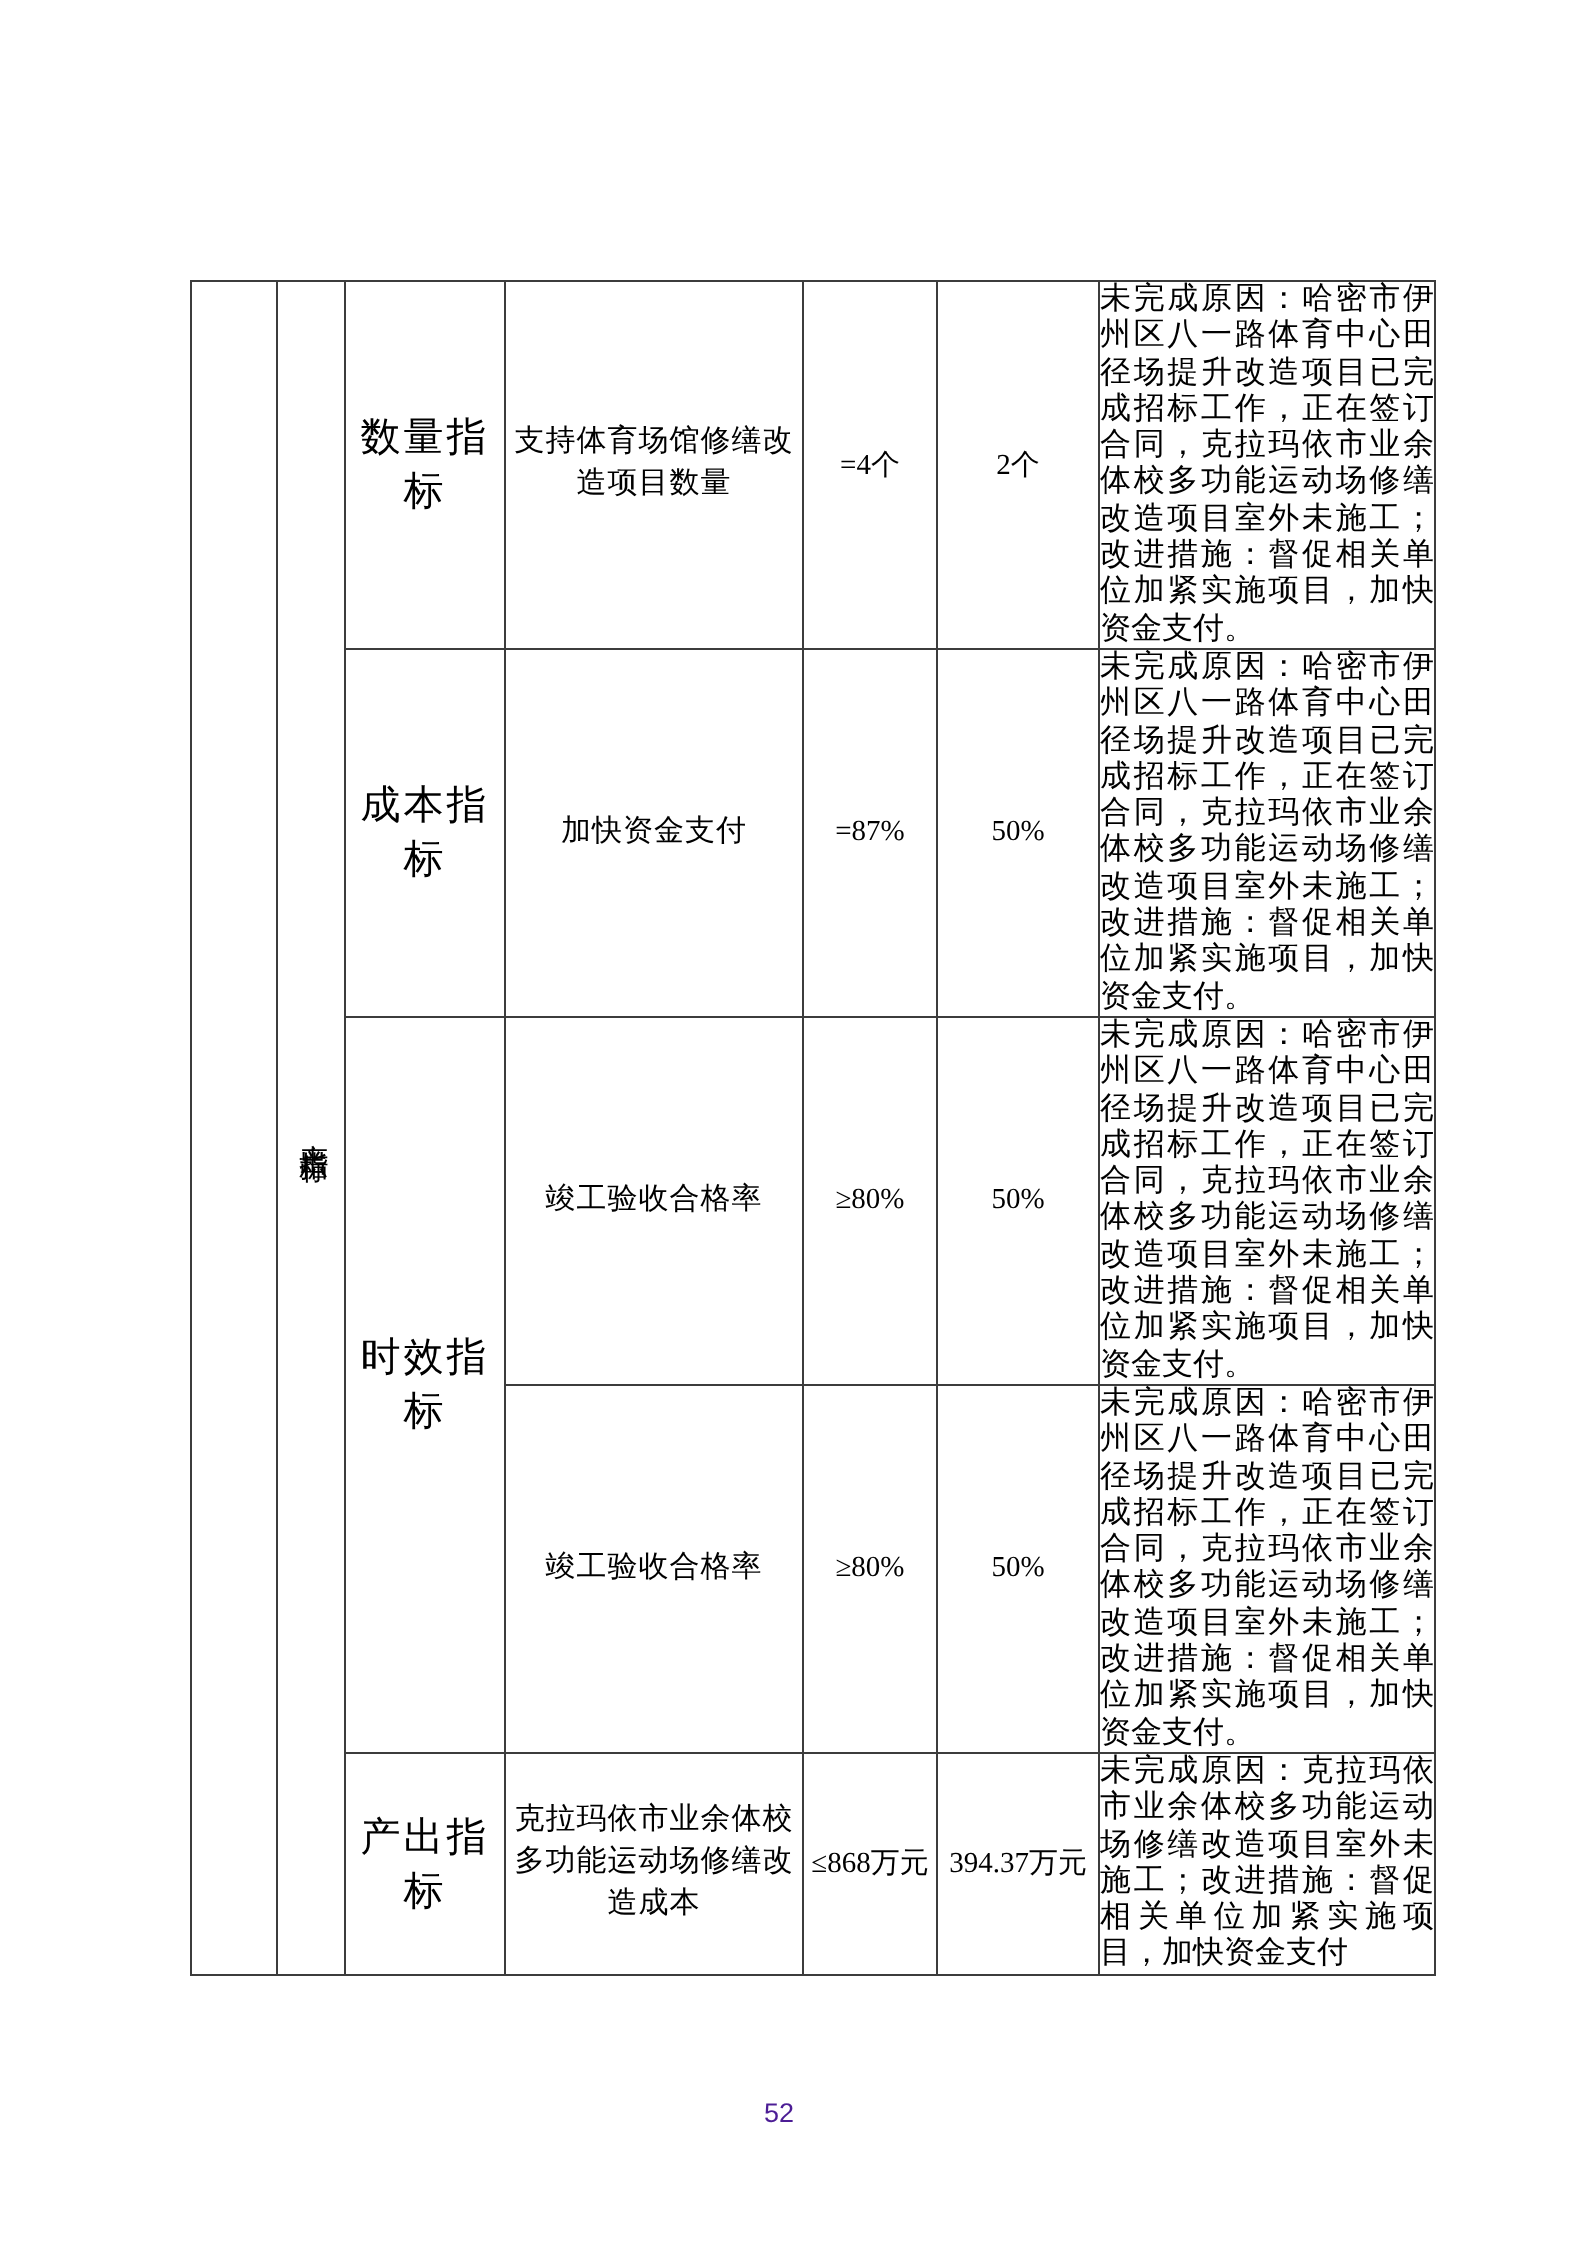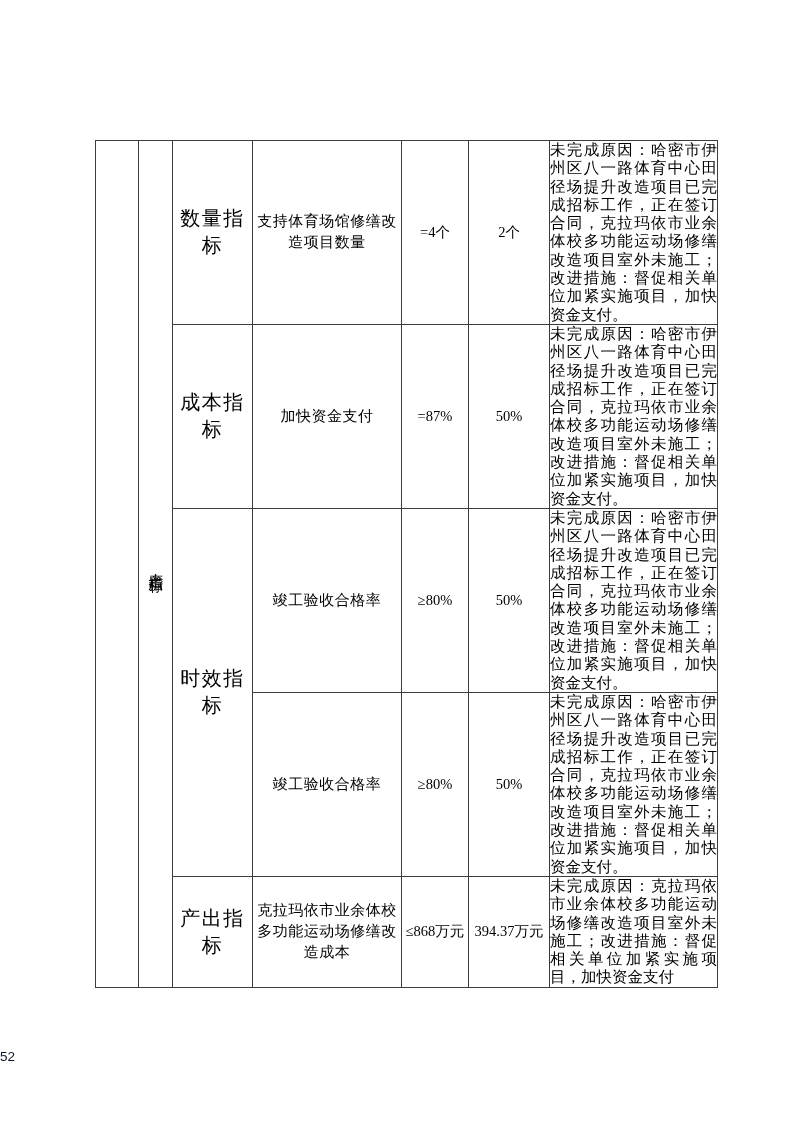--- a/index.html
+++ b/index.html
@@ -70,23 +70,24 @@
     padding: 1px 4px;
     text-align: justify;
     text-justify: inter-character;
     margin-left: 24px;
   }
   .page-number {
     position: absolute;
     left: 0;
     top: 1049px;
     width: 779px;
+    text-align: center;
     font-family: "Liberation Sans", "DejaVu Sans", sans-serif;
     font-size: 13.5px;
-    color: #0f172a;
+    color: #4c1d95;
   }
 </style>
 </head>
 <body>
 
 <div class="doc-page">
 
   <table class="perf-table">
     <colgroup>
       <col style="width:43px">

